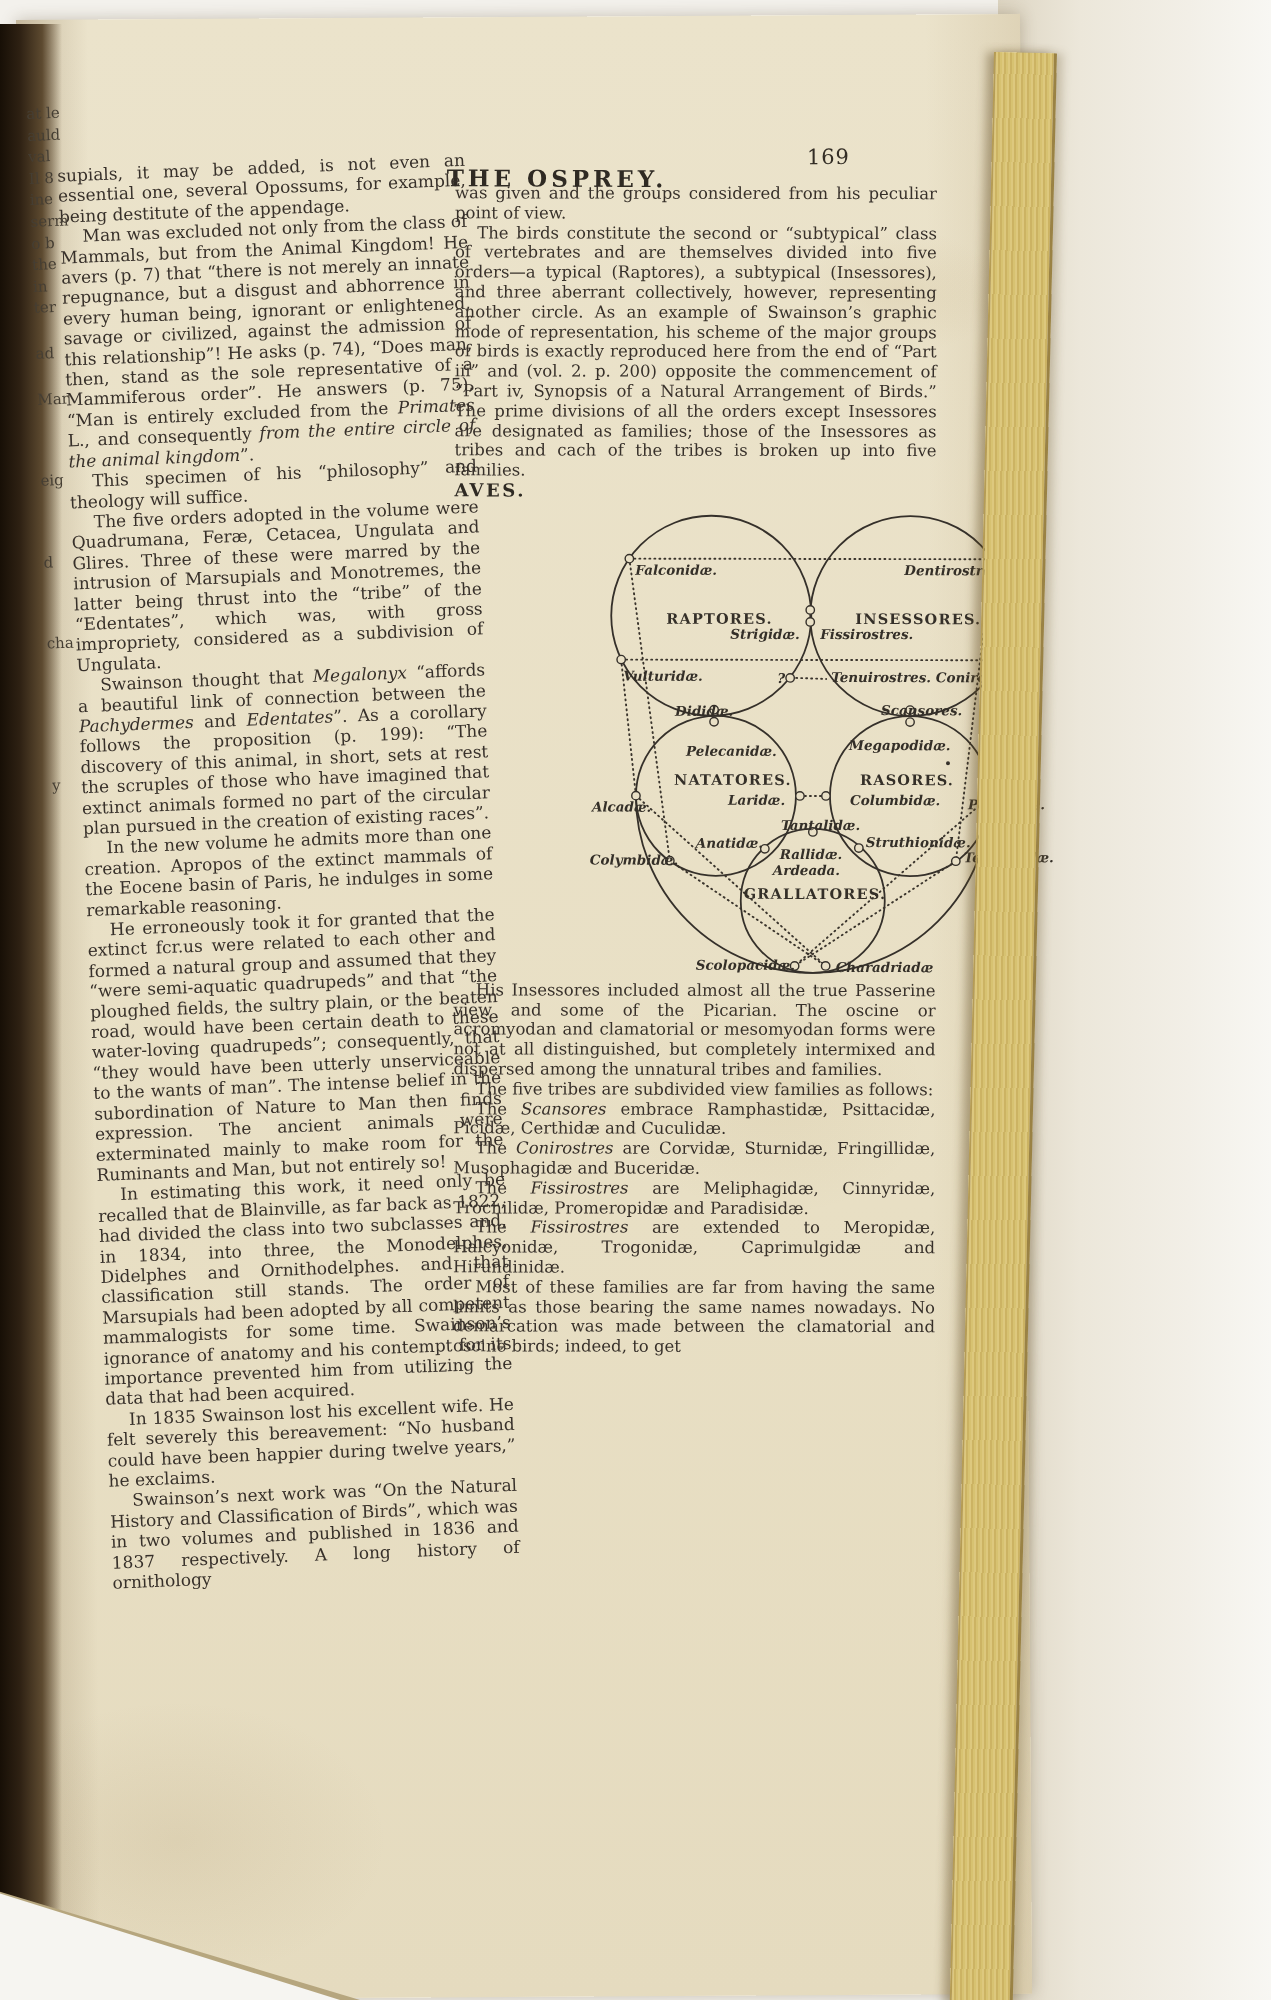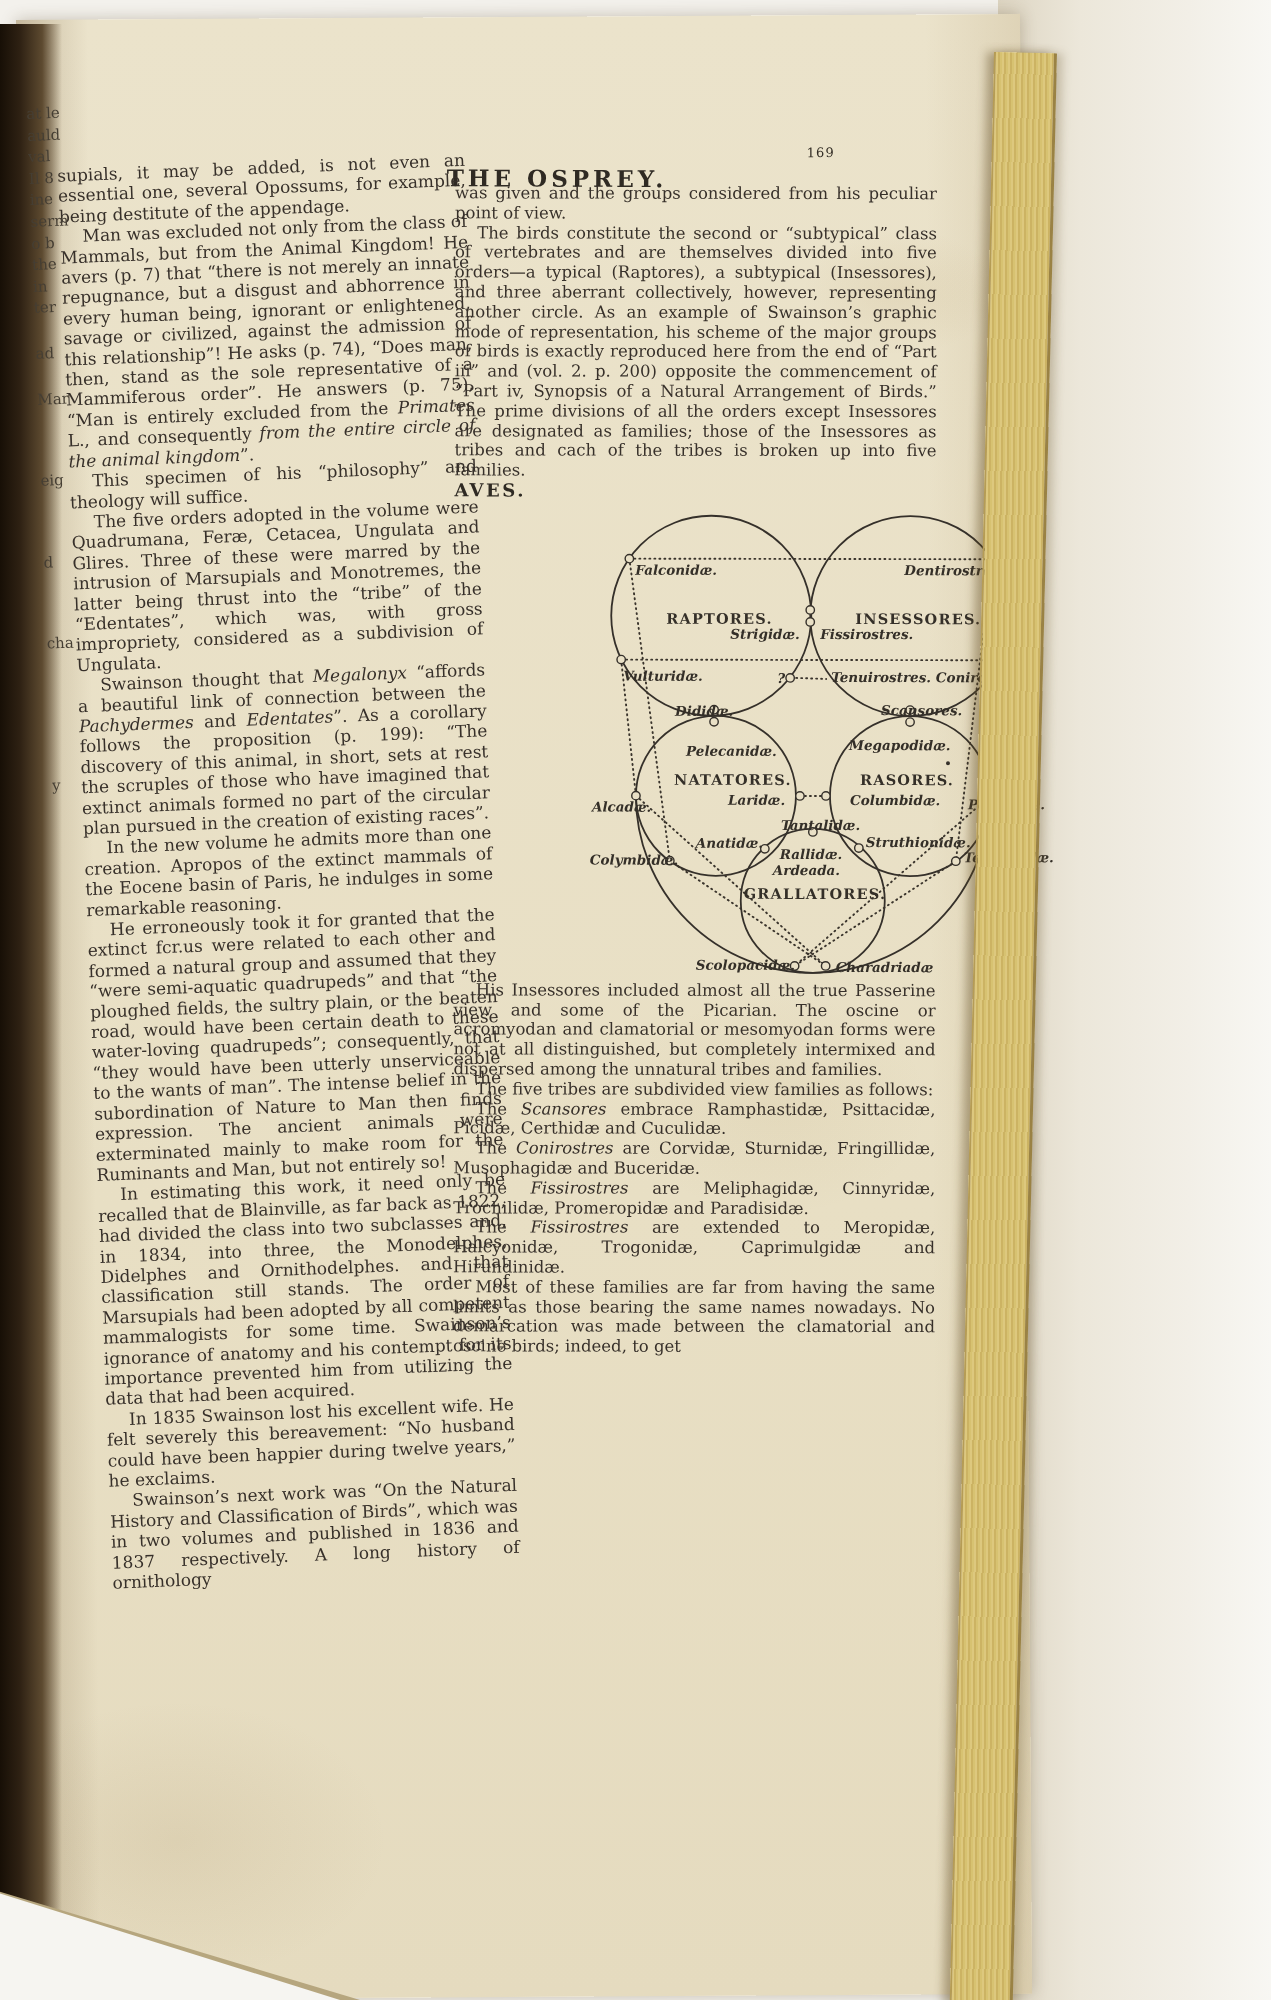--- a/index.html
+++ b/index.html
@@ -30,21 +30,21 @@
   .corner-wedge{position:absolute;left:0;top:1848px;width:340px;height:152px;z-index:8;
         background:#f6f5f1;clip-path:polygon(0 30%,0 100%,100% 100%);}
   .frags{position:absolute;left:26px;top:104px;width:66px;z-index:9;
         transform:rotate(-2.2deg);transform-origin:top left;
         font-size:15px;line-height:21.6px;color:#453e33;}
   .frag{white-space:nowrap;overflow:hidden;height:21.6px;}
   .frag.g1{margin-top:24px;} .frag.g2{margin-top:60px;} .frag.g3{margin-top:120px;}
   .header{position:absolute;left:330px;top:148px;width:420px;text-align:center;z-index:3;
         font-weight:600;font-size:23px;letter-spacing:4px;color:#2f2a23;
         transform:rotate(0.6deg);}
-  .pagenum{position:absolute;left:790px;top:130px;font-size:13px;letter-spacing:1px;color:#332d25;z-index:3;}
+  .pagenum{position:absolute;left:790px;top:130px;font-size:21px;letter-spacing:1px;color:#332d25;z-index:3;}
   .col{position:absolute;z-index:3;color:#37302a;}
   .col p{margin:0;text-indent:1.35em;text-align:justify;}
   .col p.cont{text-indent:0;}
   .col-left{left:40px;top:146px;width:408px;transform:rotate(-1.9deg);transform-origin:top left;
         font-size:17px;line-height:20.4px;}
   .col-right{left:438px;top:166px;width:482px;transform:rotate(0.45deg);transform-origin:top left;
         font-size:16.5px;line-height:19.8px;}
   .aves-title{margin:54px 0 6px 116px;width:472px;text-align:center;text-indent:0 !important;
         font-weight:700;font-size:18px;letter-spacing:2.5px;color:#2f2a23;}
   svg.aves{display:block;margin-left:114px;overflow:visible;}

